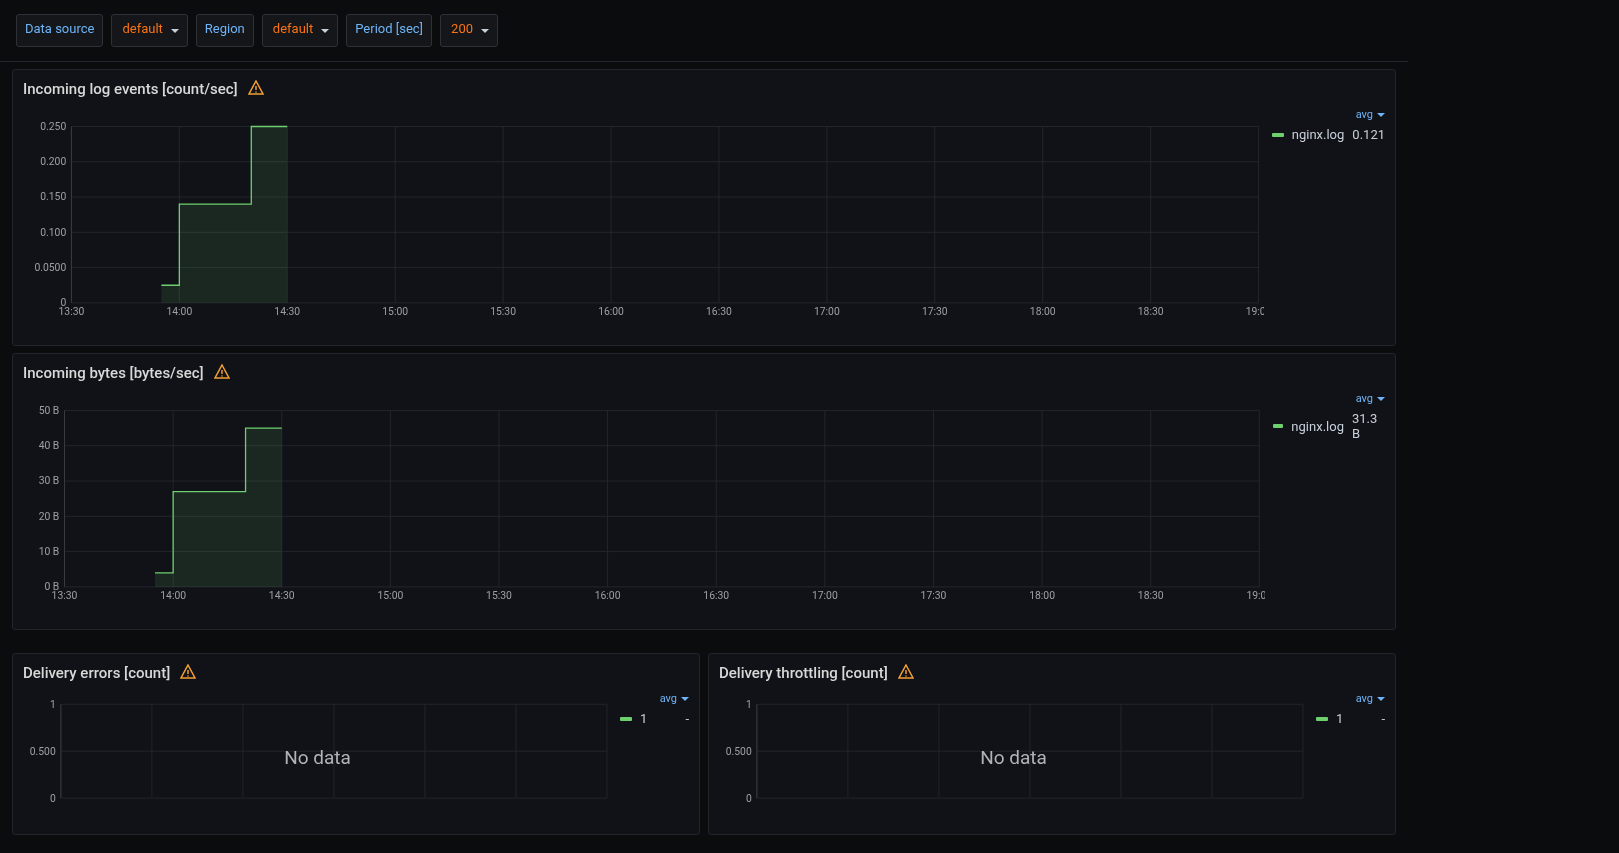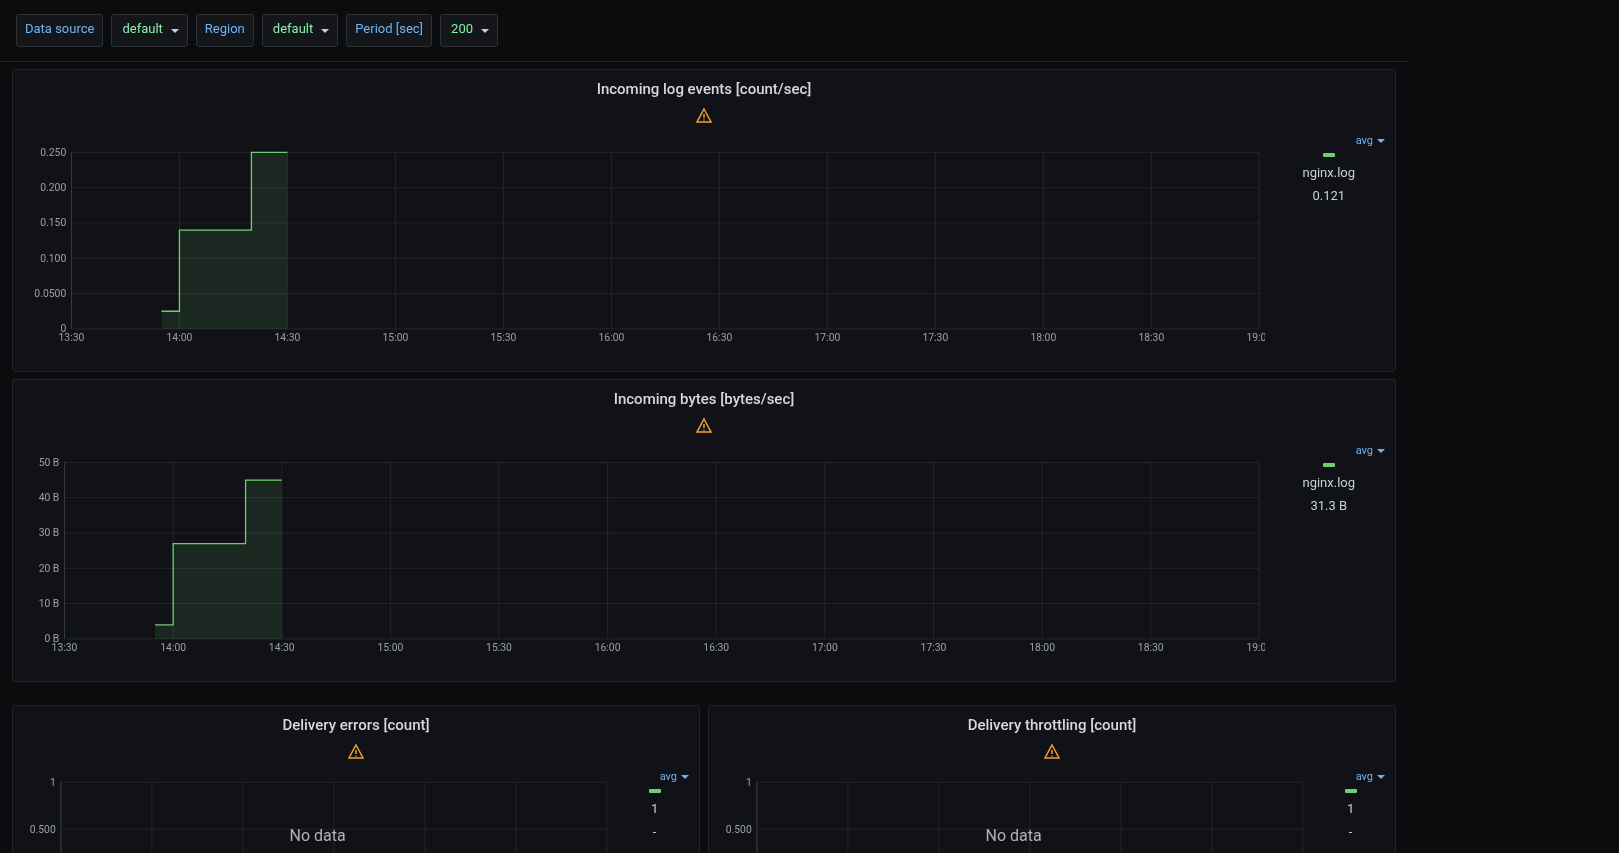--- a/index.html
+++ b/index.html
@@ -34,21 +34,21 @@
     border: 1px solid #2c3235;
     border-radius: 3px;
     color: #6eb4f7;
     background: #141619;
   }
   .tb-select {
     font-size: 13px;
     padding: 6px 24px 10px 10px;
     border: 1px solid #2c3235;
     border-radius: 3px;
-    color: #86efac;
+    color: #f97316;
     background: #141619;
     position: relative;
   }
   .tb-select::after {
     content: "";
     position: absolute;
     right: 8px; top: 50%;
     width: 0; height: 0;
     border-left: 4px solid transparent;
     border-right: 4px solid transparent;
@@ -57,24 +57,22 @@
   }
   .panel {
     margin: 7px 12px;
     background: #111217;
     border: 1px solid #22252a;
     border-radius: 3px;
     padding: 10px 10px 8px 10px;
   }
   .panel-header {
     display: flex;
-    align-items: center;
     gap: 10px;
     margin-bottom: 6px;
-    flex-direction: column;
   }
   .panel-title { font-size: 15px; color: #d8d8d8; font-weight: 500; }
   .warn-icon svg { display: block; }
   .panel-body {
     display: flex;
     gap: 8px;
   }
   .plot-wrap { flex: 1 1 auto; position: relative; }
   .legend {
     width: 130px;
@@ -93,28 +91,27 @@
     content: "";
     width: 0; height: 0;
     border-left: 4px solid transparent;
     border-right: 4px solid transparent;
     border-top: 4px solid #6eb4f7;
   }
   .legend-row {
     display: flex; align-items: center; gap: 8px;
     margin-top: 6px;
     justify-content: space-between;
-    flex-direction: column;
   }
   .legend-swatch { width: 12px; height: 4px; background: #6ecf6e; border-radius: 1px; }
   .legend-name { flex: 1; }
   .no-data {
     position: absolute; left: 50%; top: 50%;
     transform: translate(-50%, -50%);
-    color: #b0b3b8; font-size: 16px;
+    color: #b0b3b8; font-size: 19px;
   }
   .row-2 {
     display: flex; gap: 8px; margin: 0 12px;
   }
   .row-2 .panel { flex: 1; margin: 16px 0; }
   .y-tick, .x-tick {
     font-size: 12px;
     fill: #9aa0a6;
   }
   .grid-line { stroke: #252830; stroke-width: 1; }

